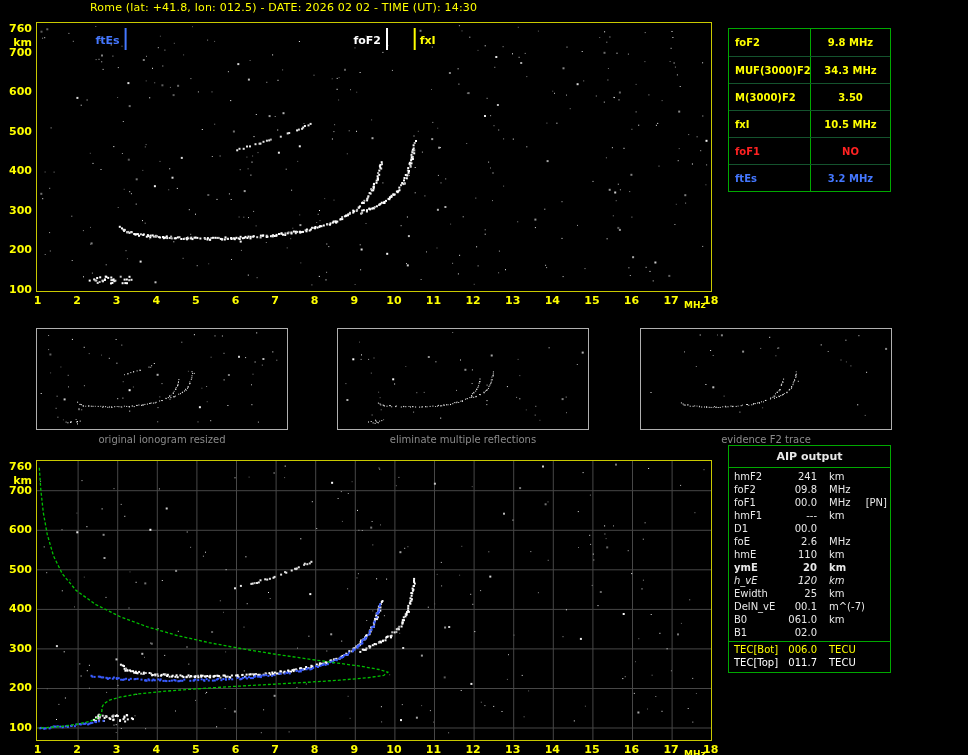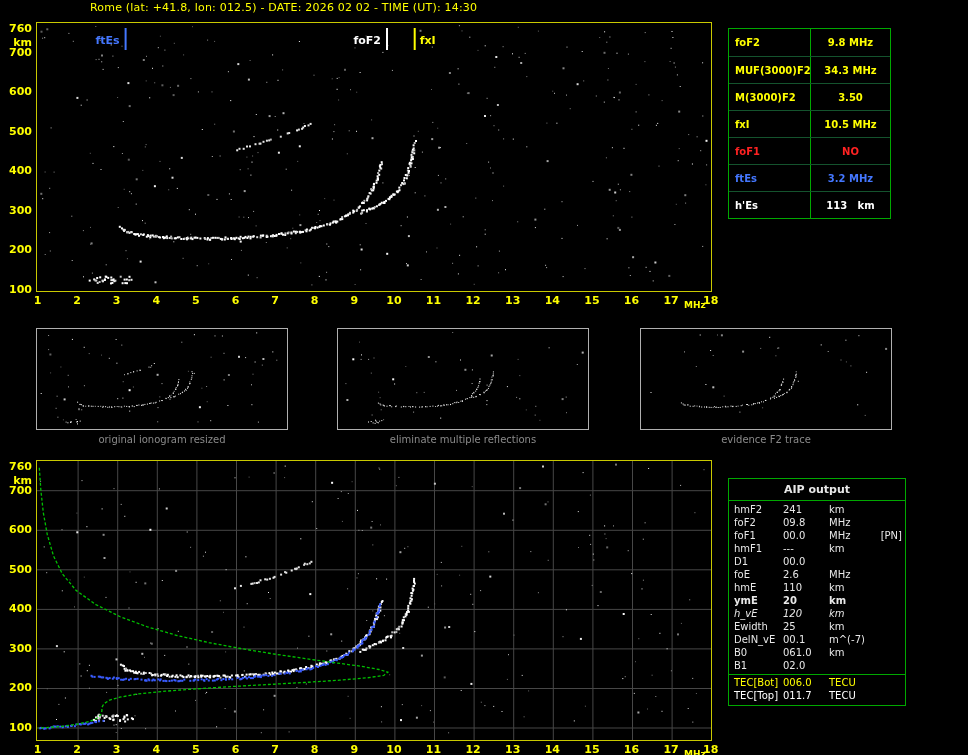--- a/index.html
+++ b/index.html
@@ -15,25 +15,25 @@
 #autoscala-panel{left:728px;top:28px;width:163px}
 #autoscala-panel .panel-title{color:#ffff00;text-align:center;font-size:11px;font-weight:bold;line-height:25px;border-bottom:1px solid #00a800}
 .as-row{display:flex;align-items:center;height:27px;font-size:10px;font-weight:bold;border-top:1px solid #14532d}
 .as-row:first-child{border-top:none}
 .as-label{width:82px;padding-left:6px;border-right:1px solid #00a800;align-self:stretch;display:flex;align-items:center}
 .as-value{flex:1;text-align:center;white-space:pre}
 .thumb{position:absolute;top:328px;width:252px;height:102px;background:#000;border:1px solid #b0b0b0}
 #thumb-0{left:36px}#thumb-1{left:337px}#thumb-2{left:640px}
 .caption{position:absolute;top:434px;width:252px;text-align:center;color:#8a8a8a;font-size:10px}
 #caption-0{left:36px}#caption-1{left:337px}#caption-2{left:640px}
-#aip-panel{left:728px;top:478px;width:178px;padding-bottom:3px;color:#e8e8e8}
+#aip-panel{left:728px;top:445px;width:163px;padding-bottom:3px;color:#e8e8e8}
 #aip-panel .panel-title{color:#e8e8e8;text-align:center;font-size:11px;font-weight:bold;line-height:21px;border-bottom:1px solid #00a800;margin-bottom:2px}
 .aip-row{display:flex;height:13px;line-height:13px;font-size:10px}
 .aip-label{width:54px;padding-left:5px}
-.aip-value{width:34px;}
+.aip-value{width:34px;text-align:right}
 .aip-unit{padding-left:12px}
 .aip-note{margin-left:auto;padding-right:3px}
 .tec-sep{border-top:1px solid #00a800;margin:2px 0 1px}
 </style>
 </head>
 <body>
 
 <div id="screen">
 
   <div id="title">Rome (lat: +41.8, lon: 012.5) - DATE: 2026 02 02 - TIME (UT): 14:30</div>
@@ -773,24 +773,20 @@
           <span class="as-label" style="color: rgb(255, 255, 0);">fxI</span>
           <span class="as-value" style="color: rgb(255, 255, 0);">10.5 MHz</span>
         </div>
         <div class="as-row">
           <span class="as-label" style="color: rgb(255, 34, 34);">foF1</span>
           <span class="as-value" style="color: rgb(255, 34, 34);">NO</span>
         </div>
         <div class="as-row">
           <span class="as-label" style="color: rgb(68, 119, 255);">ftEs</span>
           <span class="as-value" style="color: rgb(68, 119, 255);">3.2 MHz</span>
-        </div>
-        <div class="as-row">
-          <span class="as-label" style="color: rgb(255, 255, 255);">h'Es</span>
-          <span class="as-value" style="color: rgb(255, 255, 255);">113   km</span>
         </div>
       </div>
   </div>
 
   <div id="thumb-0" class="thumb">
     <svg id="svg-thumb-0" width="250" height="100" xmlns="http://www.w3.org/2000/svg">
         <rect x="184.9" y="6.5" width="1" height="1" fill="rgb(200,200,200)"></rect>
         <rect x="20.4" y="87.7" width="1" height="1" fill="rgb(158,158,158)"></rect>
         <rect x="80.2" y="69.2" width="1" height="1" fill="rgb(224,224,224)"></rect>
         <rect x="177.5" y="6.4" width="1" height="1" fill="rgb(184,184,184)"></rect>

